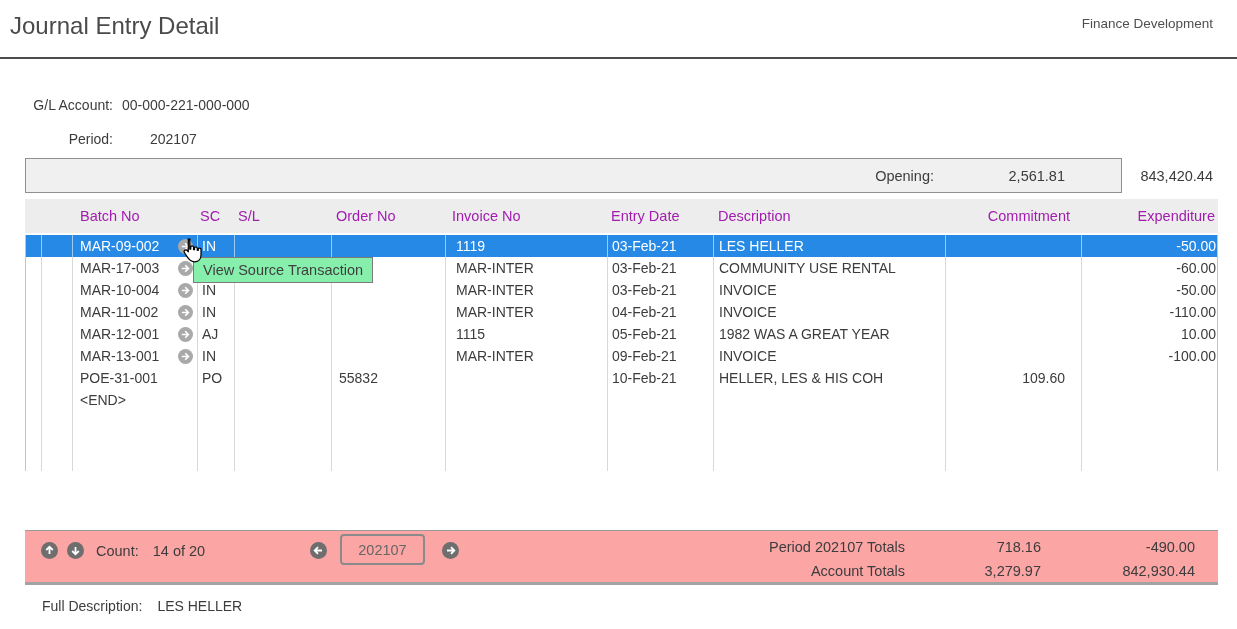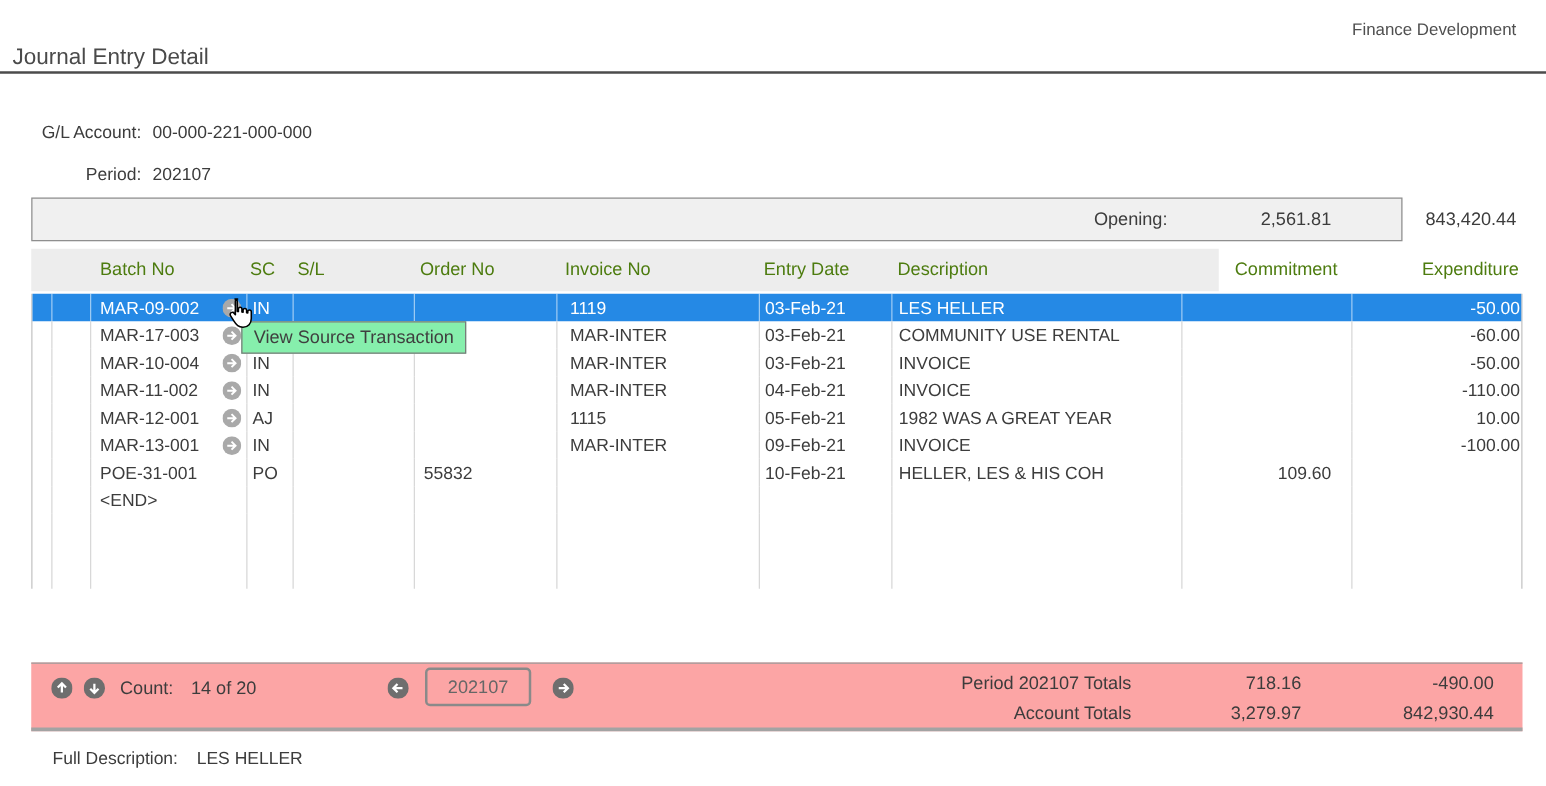--- a/index.html
+++ b/index.html
@@ -6,49 +6,49 @@
   html,body { background:#fff; }
   body {
     font-family:"Liberation Sans", sans-serif;
     color:#3c3c3c;
     width:1237px; height:629px;
     position:relative; overflow:hidden;
   }
   .abs { position:absolute; }
 
   
-  #page-title { left:10px; top:12px; font-size:18px; color:#4a4a4a;margin-top:23px; }
+  #page-title { left:10px; top:12px; font-size:24px; color:#4a4a4a; }
   #env-label  { right:24px; top:16px; font-size:13.5px; color:#4f4f4f; }
   #top-divider{ left:0; top:57px; width:1237px; height:2px; background:#4c4c4c; }
 
   
   .info-line { left:25px; font-size:14px; display:flex; }
   .info-label{ width:88px; text-align:right; color:#3c3c3c; }
   .info-value{ margin-left:9px; color:#3c3c3c; }
   #gl-line   { top:97px; }
-  #period-line{ top:131px; }
+  #period-line{ top:131px;gap:28px; }
 
   
   #opening-box {
     left:25px; top:158px; width:1097px; height:35px;
     background:#f0f0f0; border:1px solid #8f8f8f;
     display:grid; grid-template-columns:918px 136px 137px;
     align-items:center; font-size:14.5px;
   }
   #opening-box .num { text-align:right; }
   .op-label { text-align:right; padding-right:10px; }
   .op-commit{ padding-right:15px; }
   .op-exp   { padding-right:4px; }
 
   
   .grid-cols { display:grid; grid-template-columns:16px 31px 125px 37px 97px 114px 162px 106px 232px 136px 137px; }
 
   #table-header {
-    left:25px; top:199px; width:950px; height:34px;
-    background:#ededed; align-items:center; font-size:14.5px; color:#4d7c0f;
+    left:25px; top:199px; width:1193px; height:34px;
+    background:#ededed; align-items:center; font-size:14.5px; color:#a21caf;
   }
   #table-header .hc   { white-space:nowrap; overflow:hidden; }
   .h-batch  { padding-left:8px; }
   .h-sc     { padding-left:3px; }
   .h-sl     { padding-left:4px; }
   .h-order  { padding-left:5px; }
   .h-invoice{ padding-left:7px; }
   .h-date   { padding-left:4px; }
   .h-desc   { padding-left:5px; }
   .h-commit { text-align:right; padding-right:11px; }

